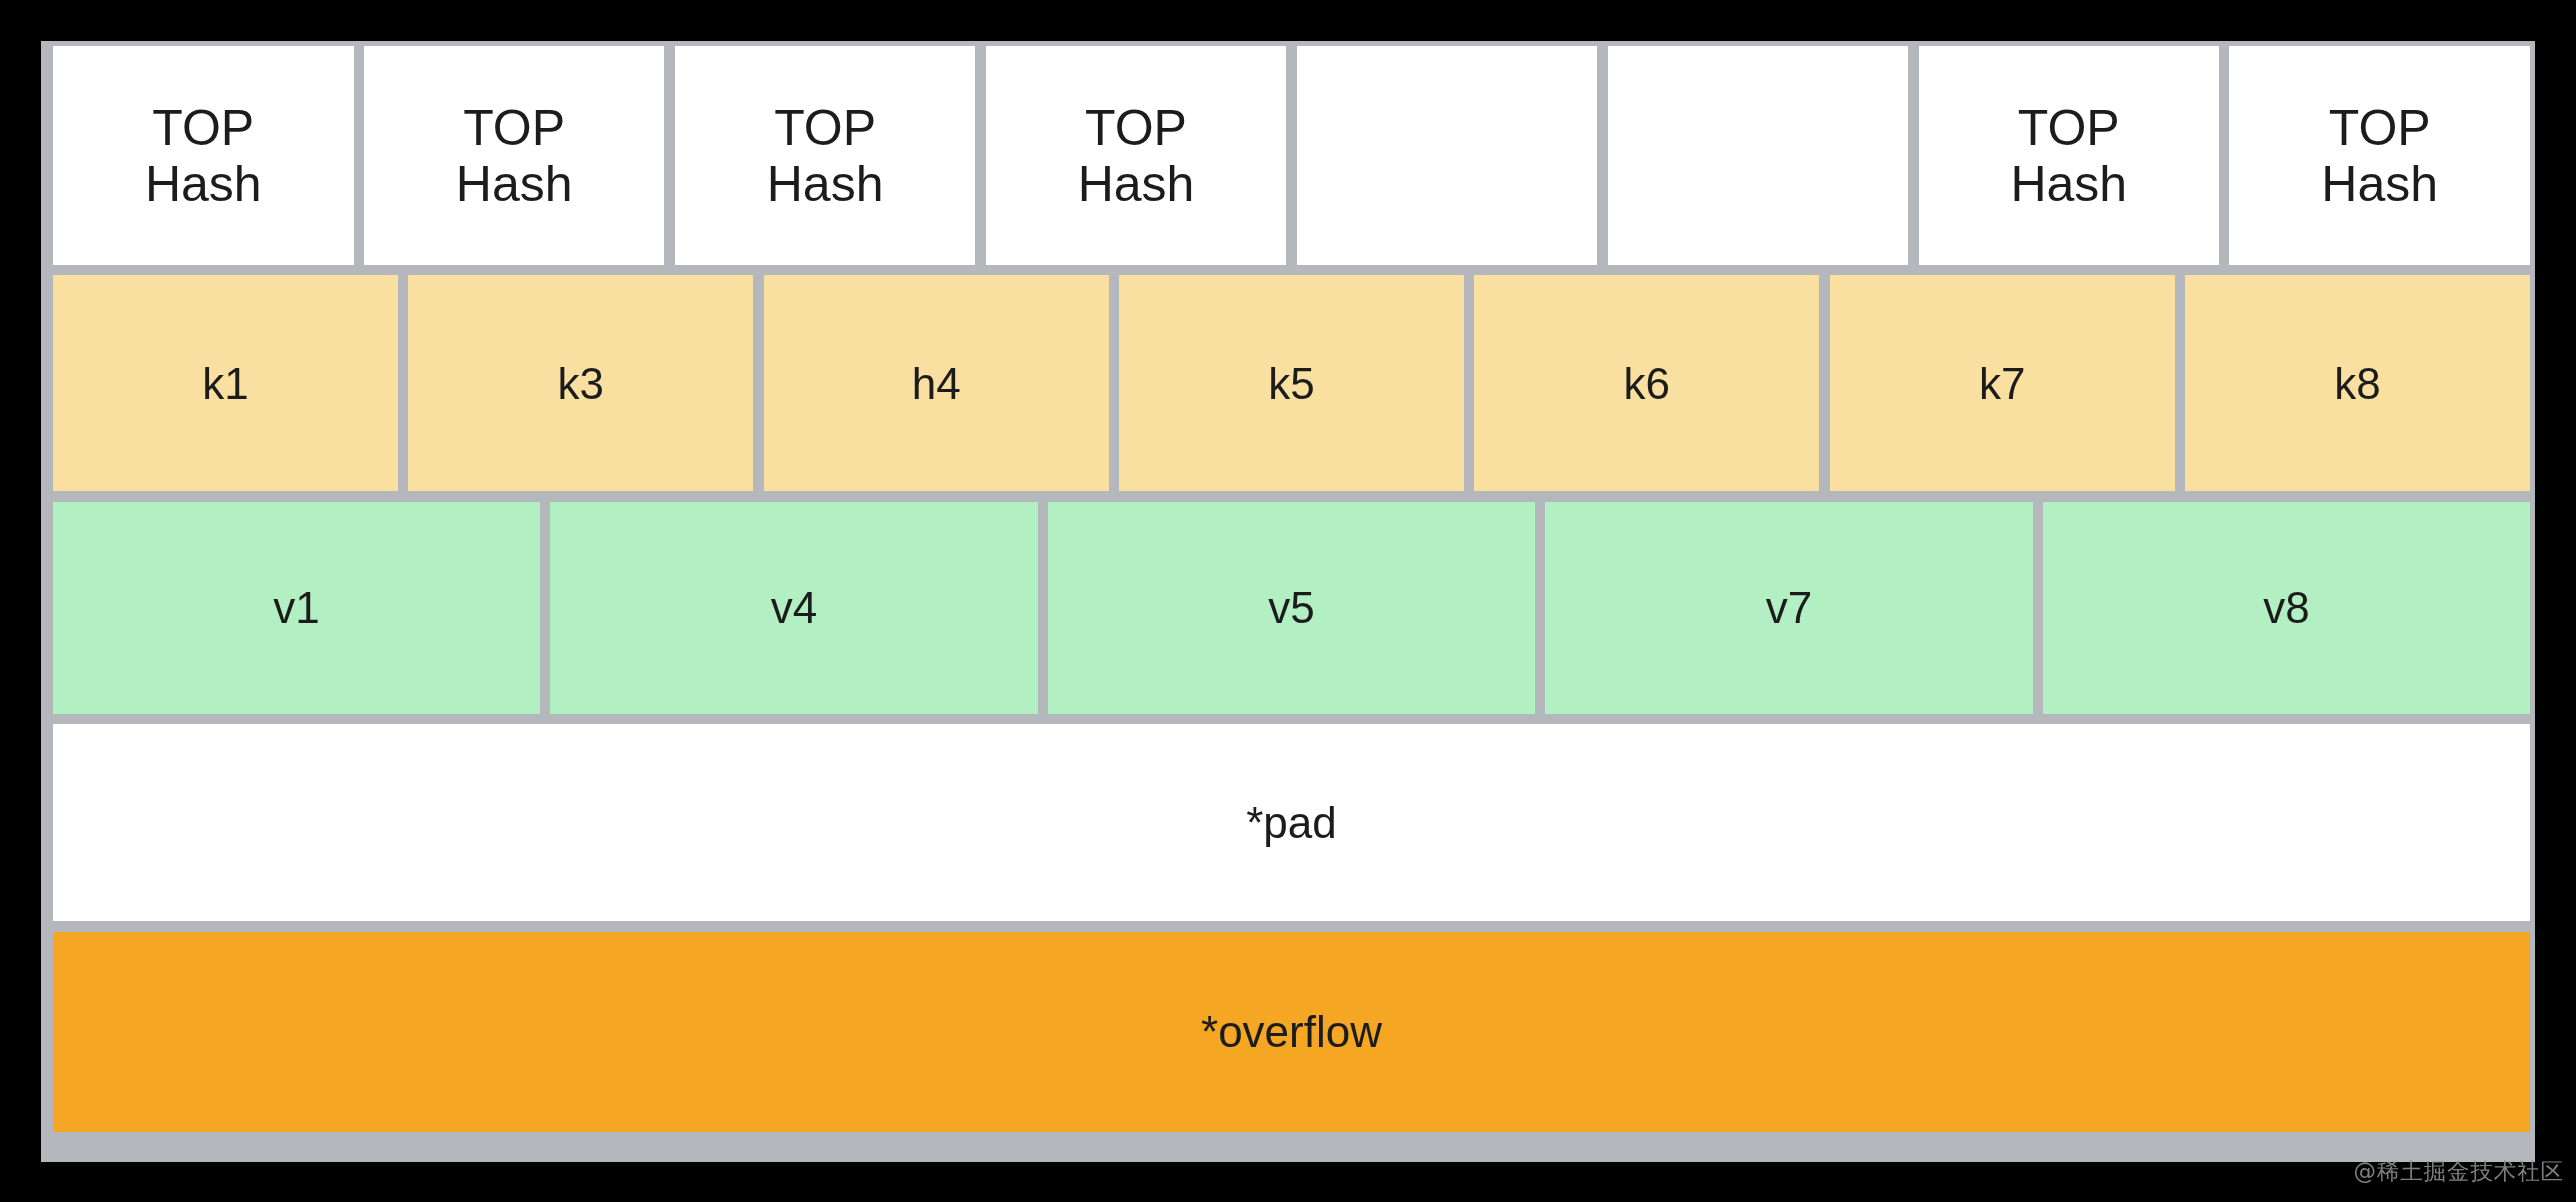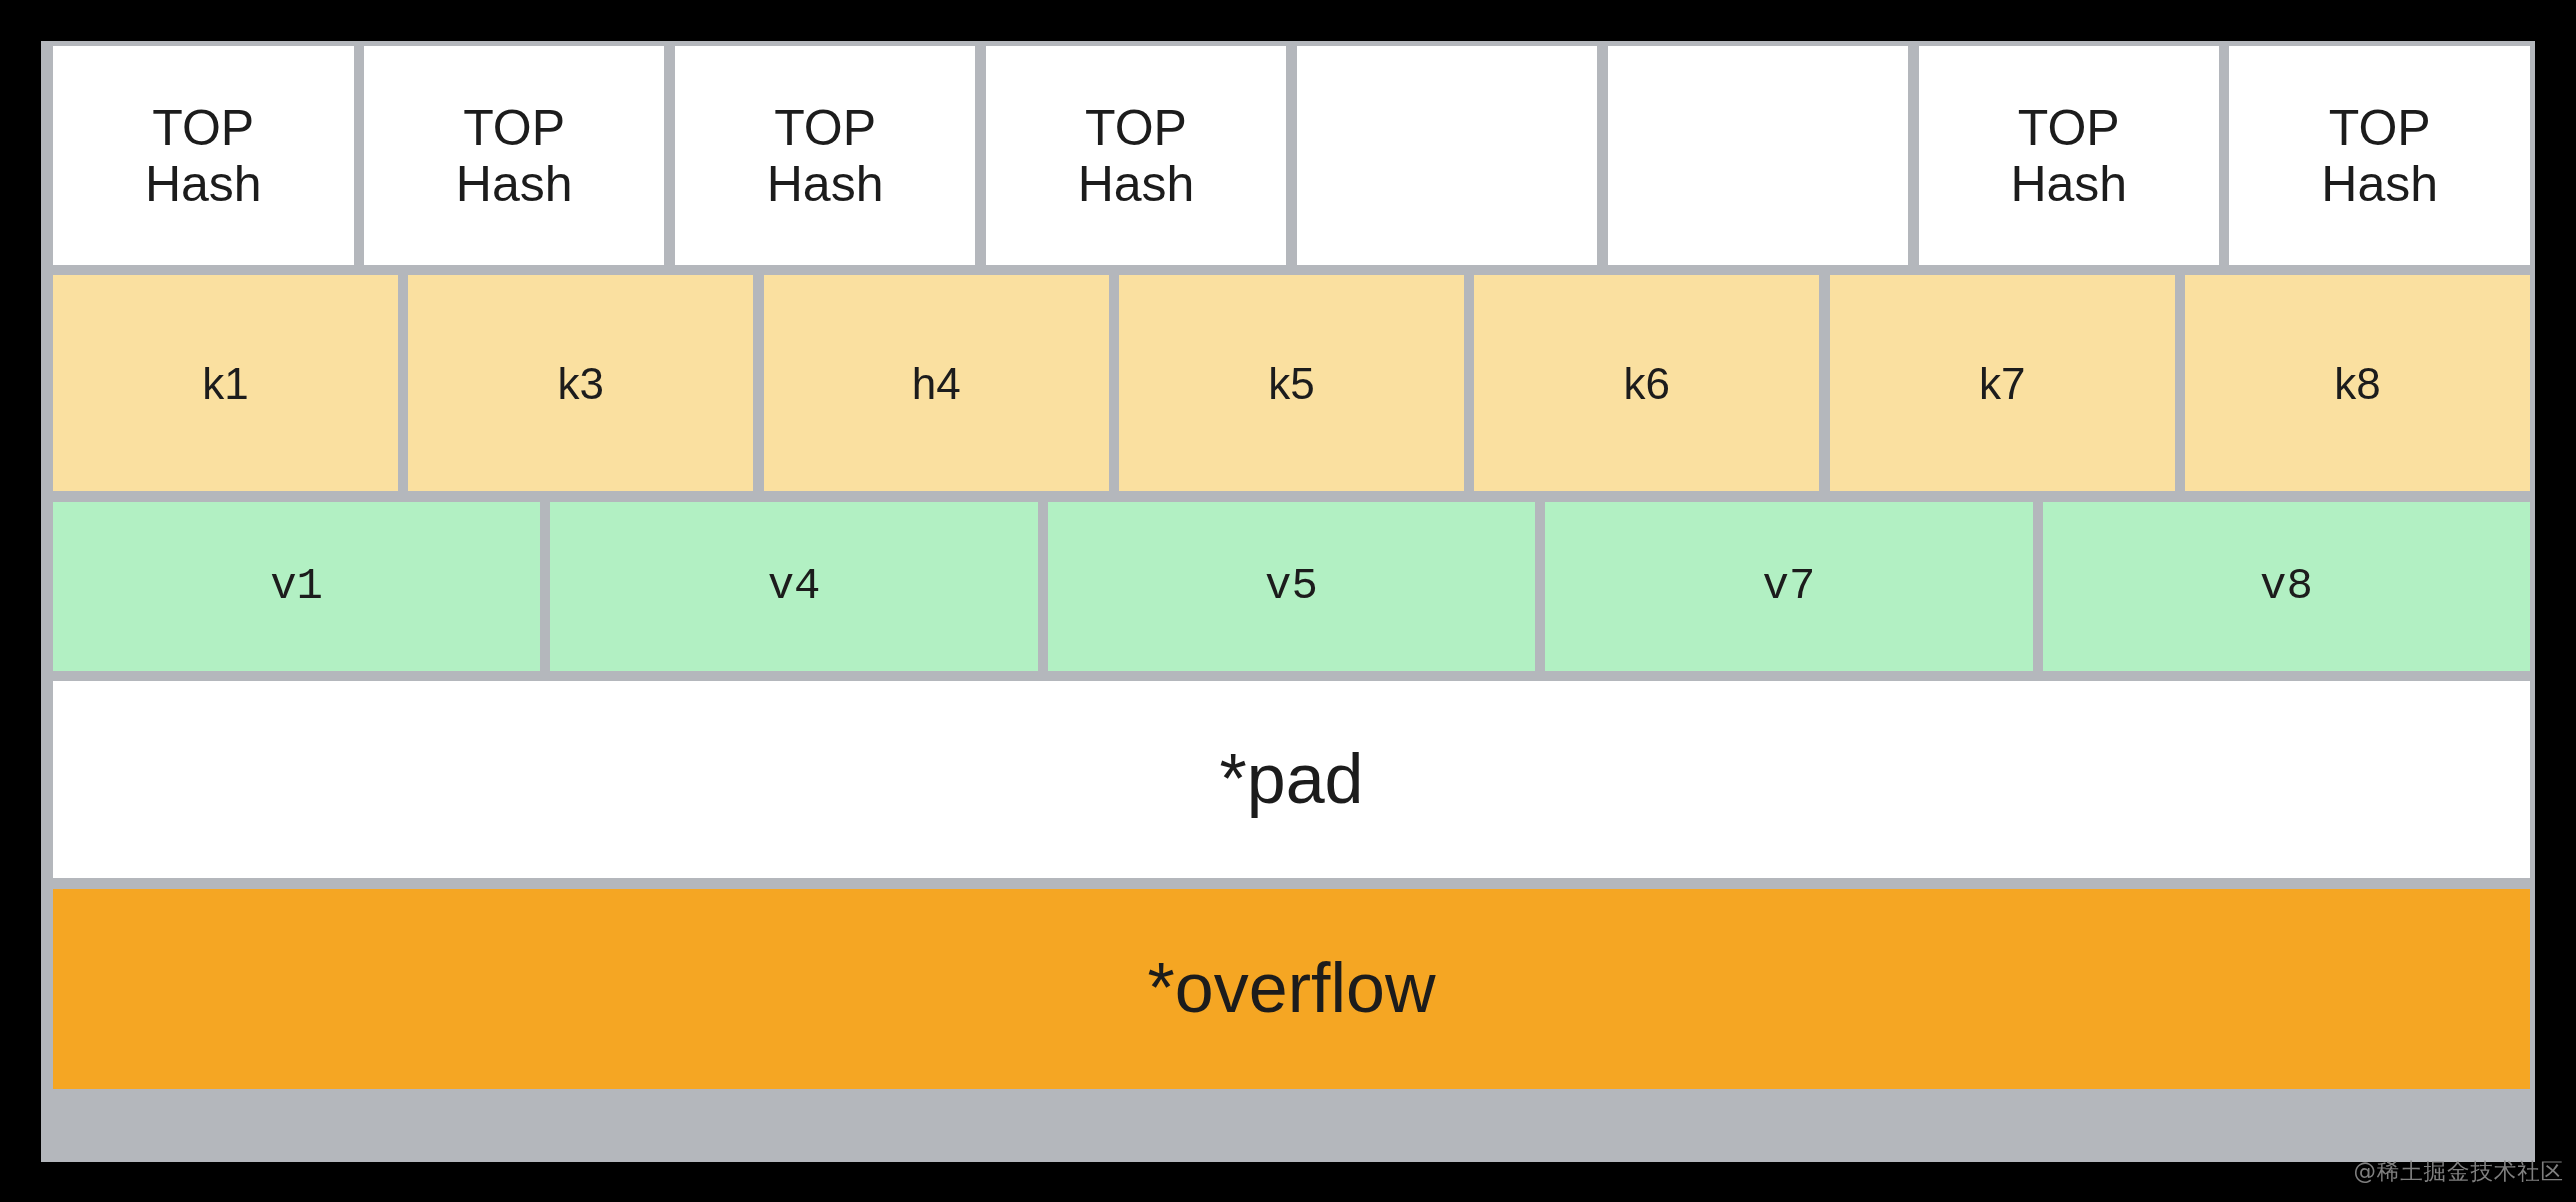--- a/index.html
+++ b/index.html
@@ -35,21 +35,21 @@
   .row {
     display: flex;
     gap: 10.4px;
     width: 100%;
     box-sizing: border-box;
     padding-left: 7px;
   }
 
   .row-tophash { height: 219px; }
   .row-keys    { height: 216px; }
-  .row-values  { height: 169px; font-family: Liberation Mono, monospace; }
+  .row-values  { height: 212px; }
   .row-pad     { height: 197px; }
   .row-overflow{ height: 200px; }
 
   
   .cell {
     display: flex;
     align-items: center;
     justify-content: center;
     text-align: center;
     box-sizing: border-box;
@@ -63,21 +63,21 @@
   
   .col { flex: 1 1 0; min-width: 0; }
 
   .cell-white   { background: #ffffff; }
   .cell-yellow  { background: #fae0a0; }
   .cell-green   { background: #b2f0c3; }
   .cell-orange  { background: #f5a623; }
 
   .tophash-text { font-size: 50px; }
   .kv-text      { font-size: 44px; }
-  .wide-text    { font-size: 70px; text-align: right; }
+  .wide-text    { font-size: 44px; text-align: right; }
 
   .cell-full { flex: 1 1 100%; }
 
   
   #watermark {
     position: absolute;
     right: 12px;
     bottom: 15px;
     font-size: 22.5px;
     color: #8a8a8a;

